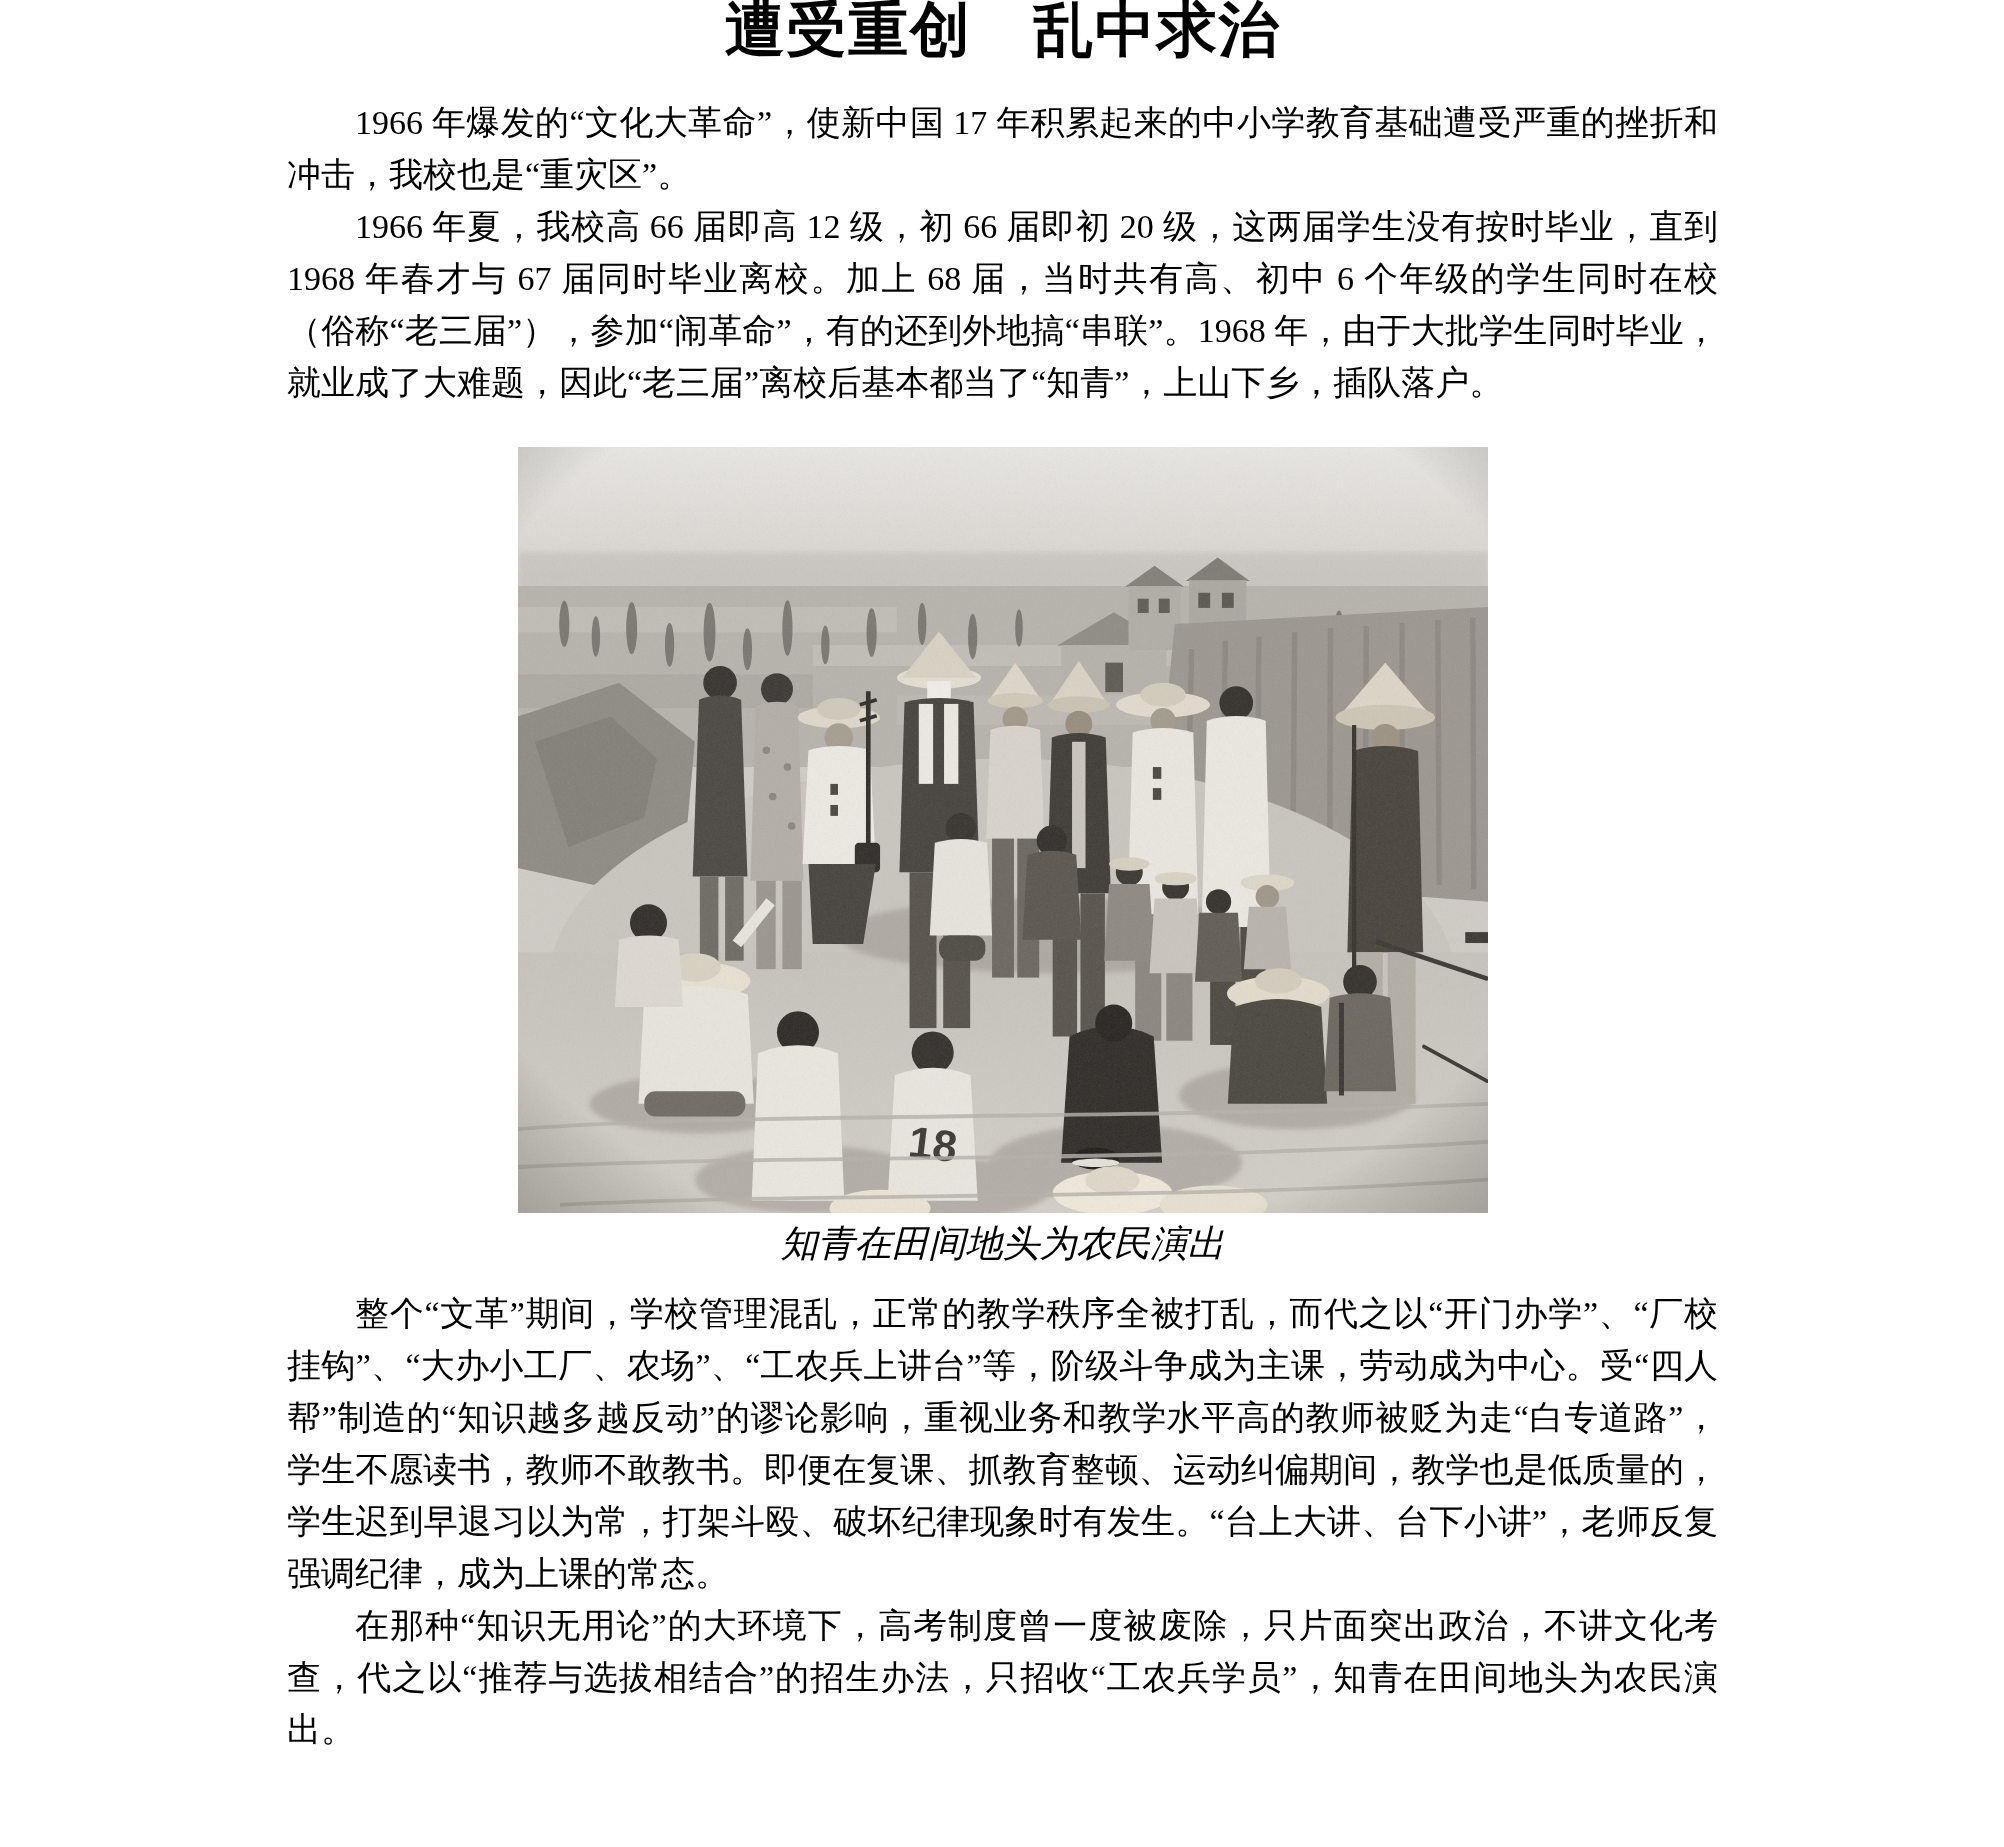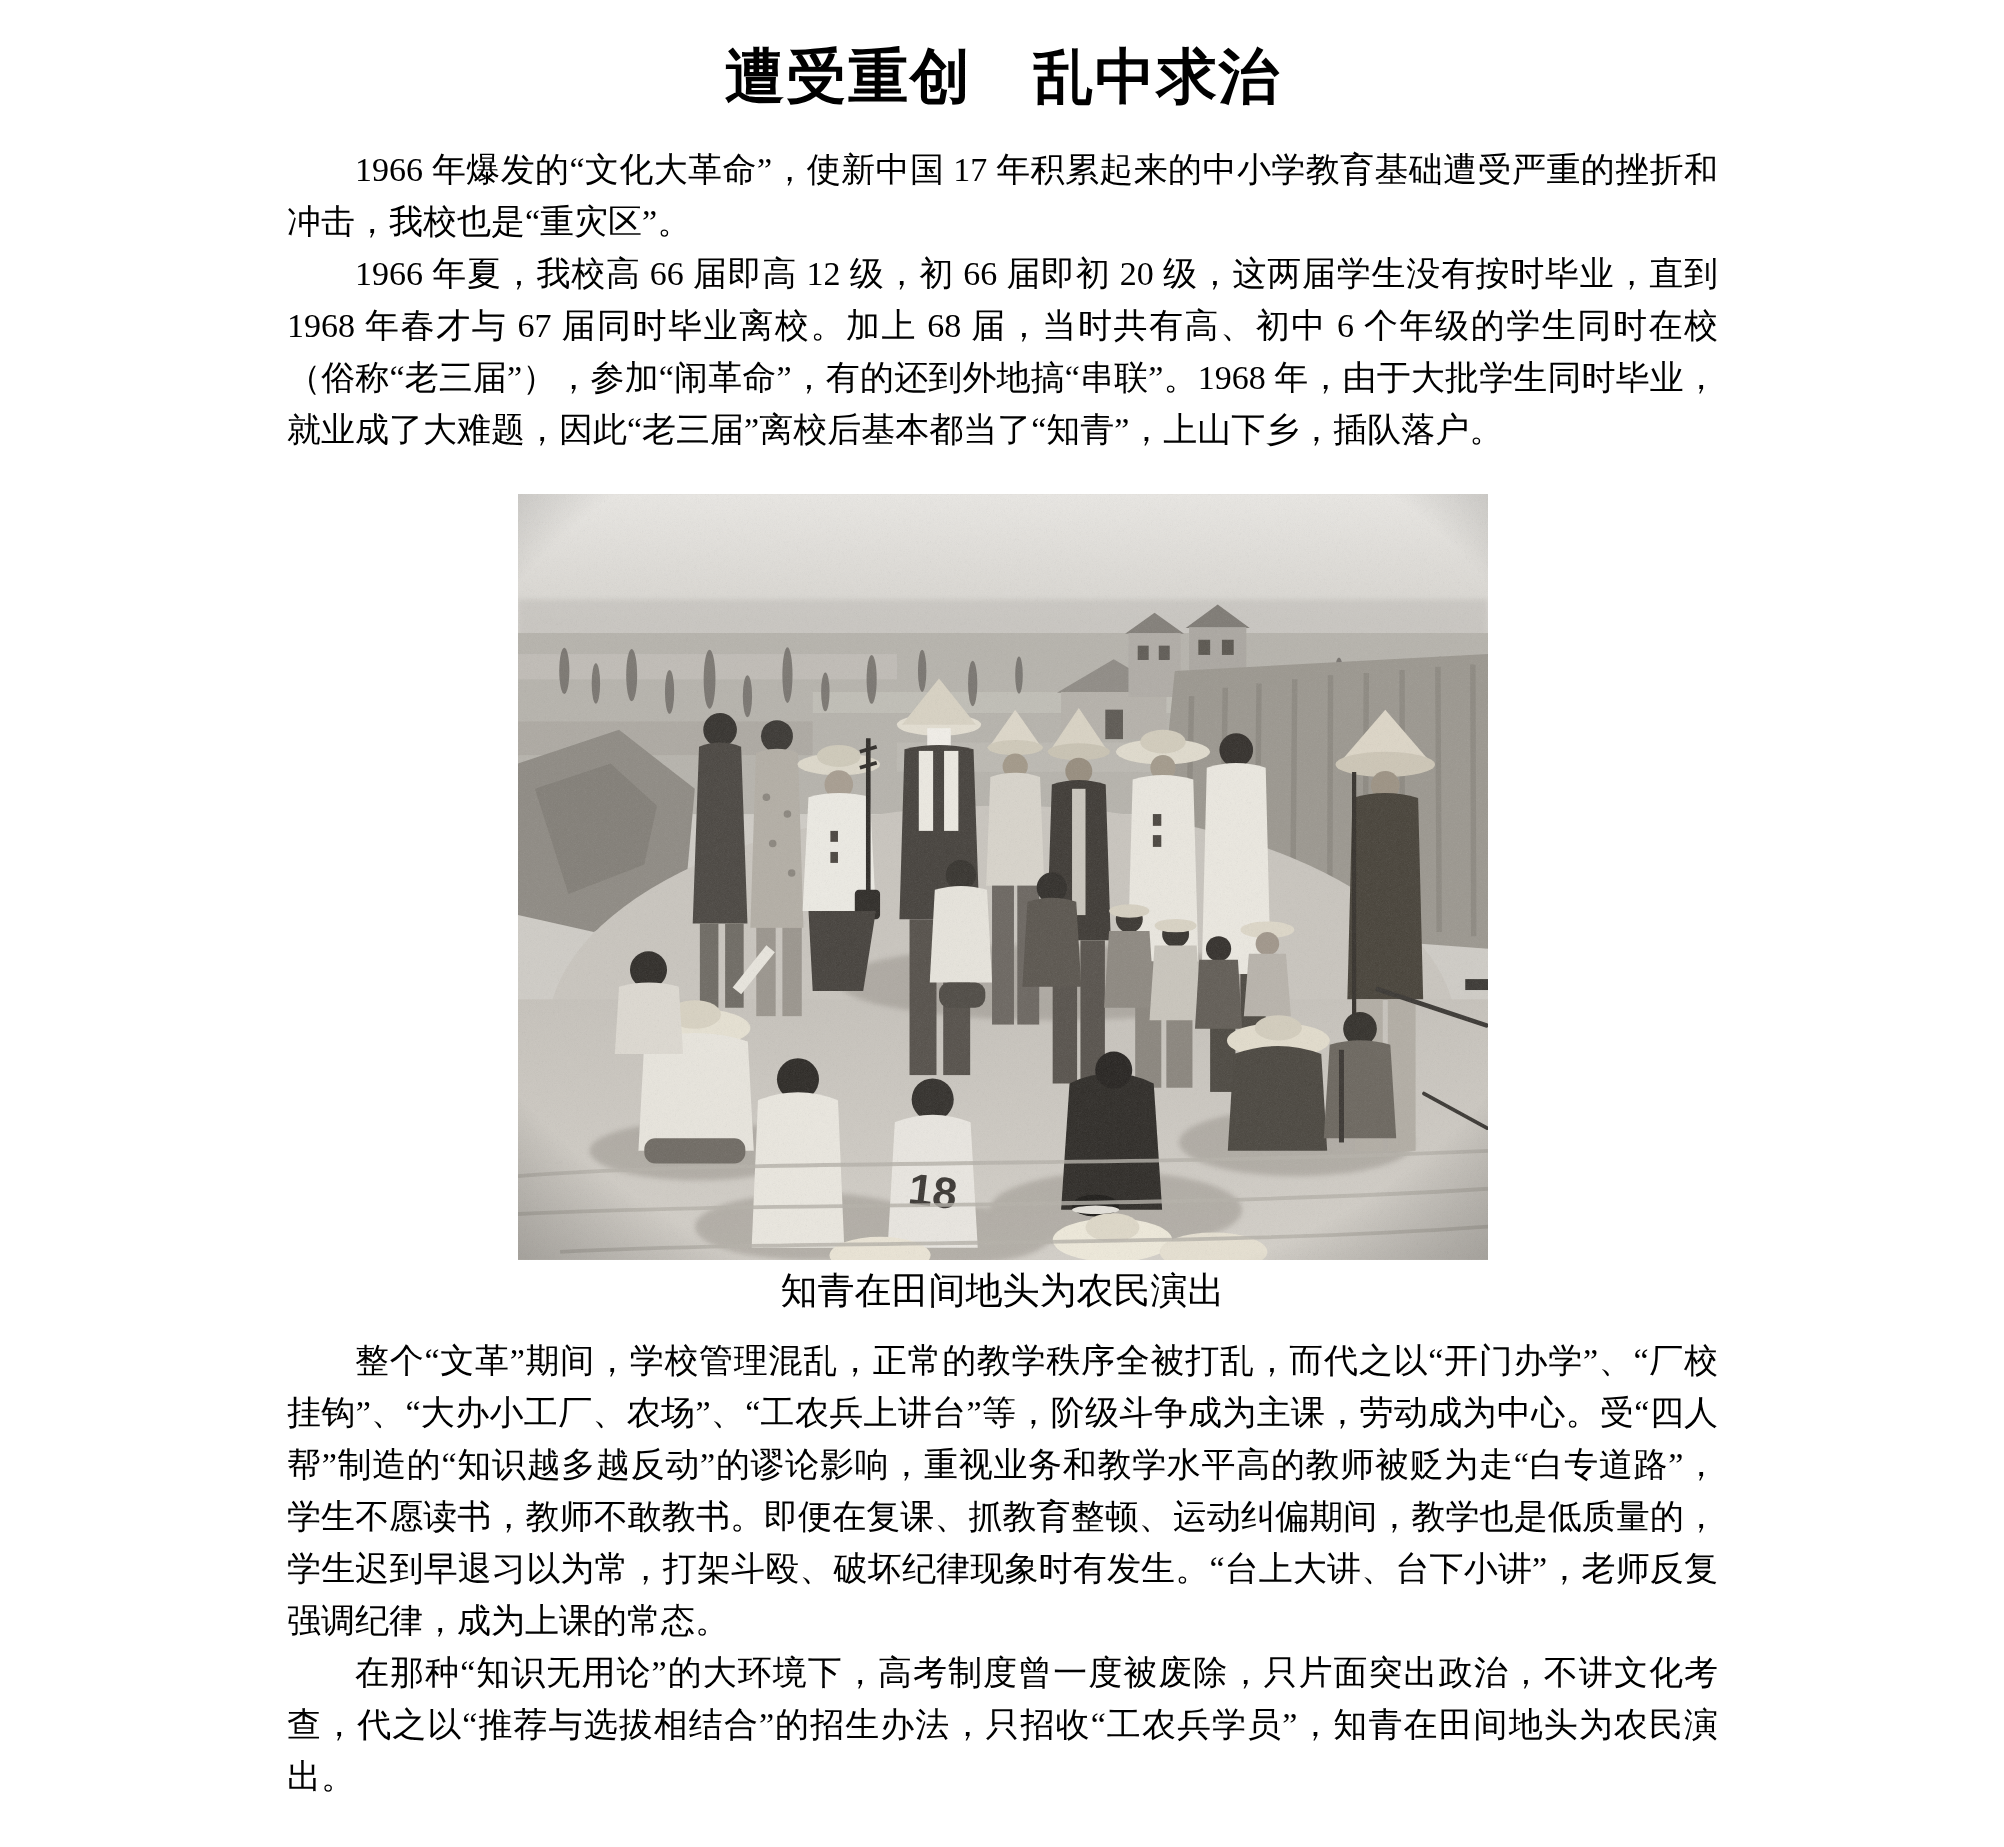--- a/index.html
+++ b/index.html
@@ -5,21 +5,20 @@
   * { box-sizing: border-box; }
   html, body {
     margin: 0; padding: 0;
     width: 2005px; height: 1848px;
     background: #ffffff;
     overflow: hidden;
   }
   .page {
     width: 1431px;
     margin: 0 auto;
-    padding-top: 47px;
     color: #000000;
   }
   .doc-title {
     margin: 0 0 37px 0;
     font-family: "Liberation Sans", sans-serif;
     font-weight: 900;
     font-size: 60px;
     line-height: 1;
     text-align: center;
     letter-spacing: 1.7px;
@@ -40,20 +39,21 @@
     padding: 0;
   }
   .photo-frame {
     width: 970px;
     height: 766px;
     display: block;
   }
   figcaption.photo-caption {
     margin-top: 8.4px;
     font-family: "Liberation Serif", serif;
+    font-style: italic;
     font-size: 37px;
     line-height: 46px;
     text-align: center;
     color: #000000;
   }
   .after-photo { margin-top: 21px; }
 </style>
 </head>
 <body>
 

